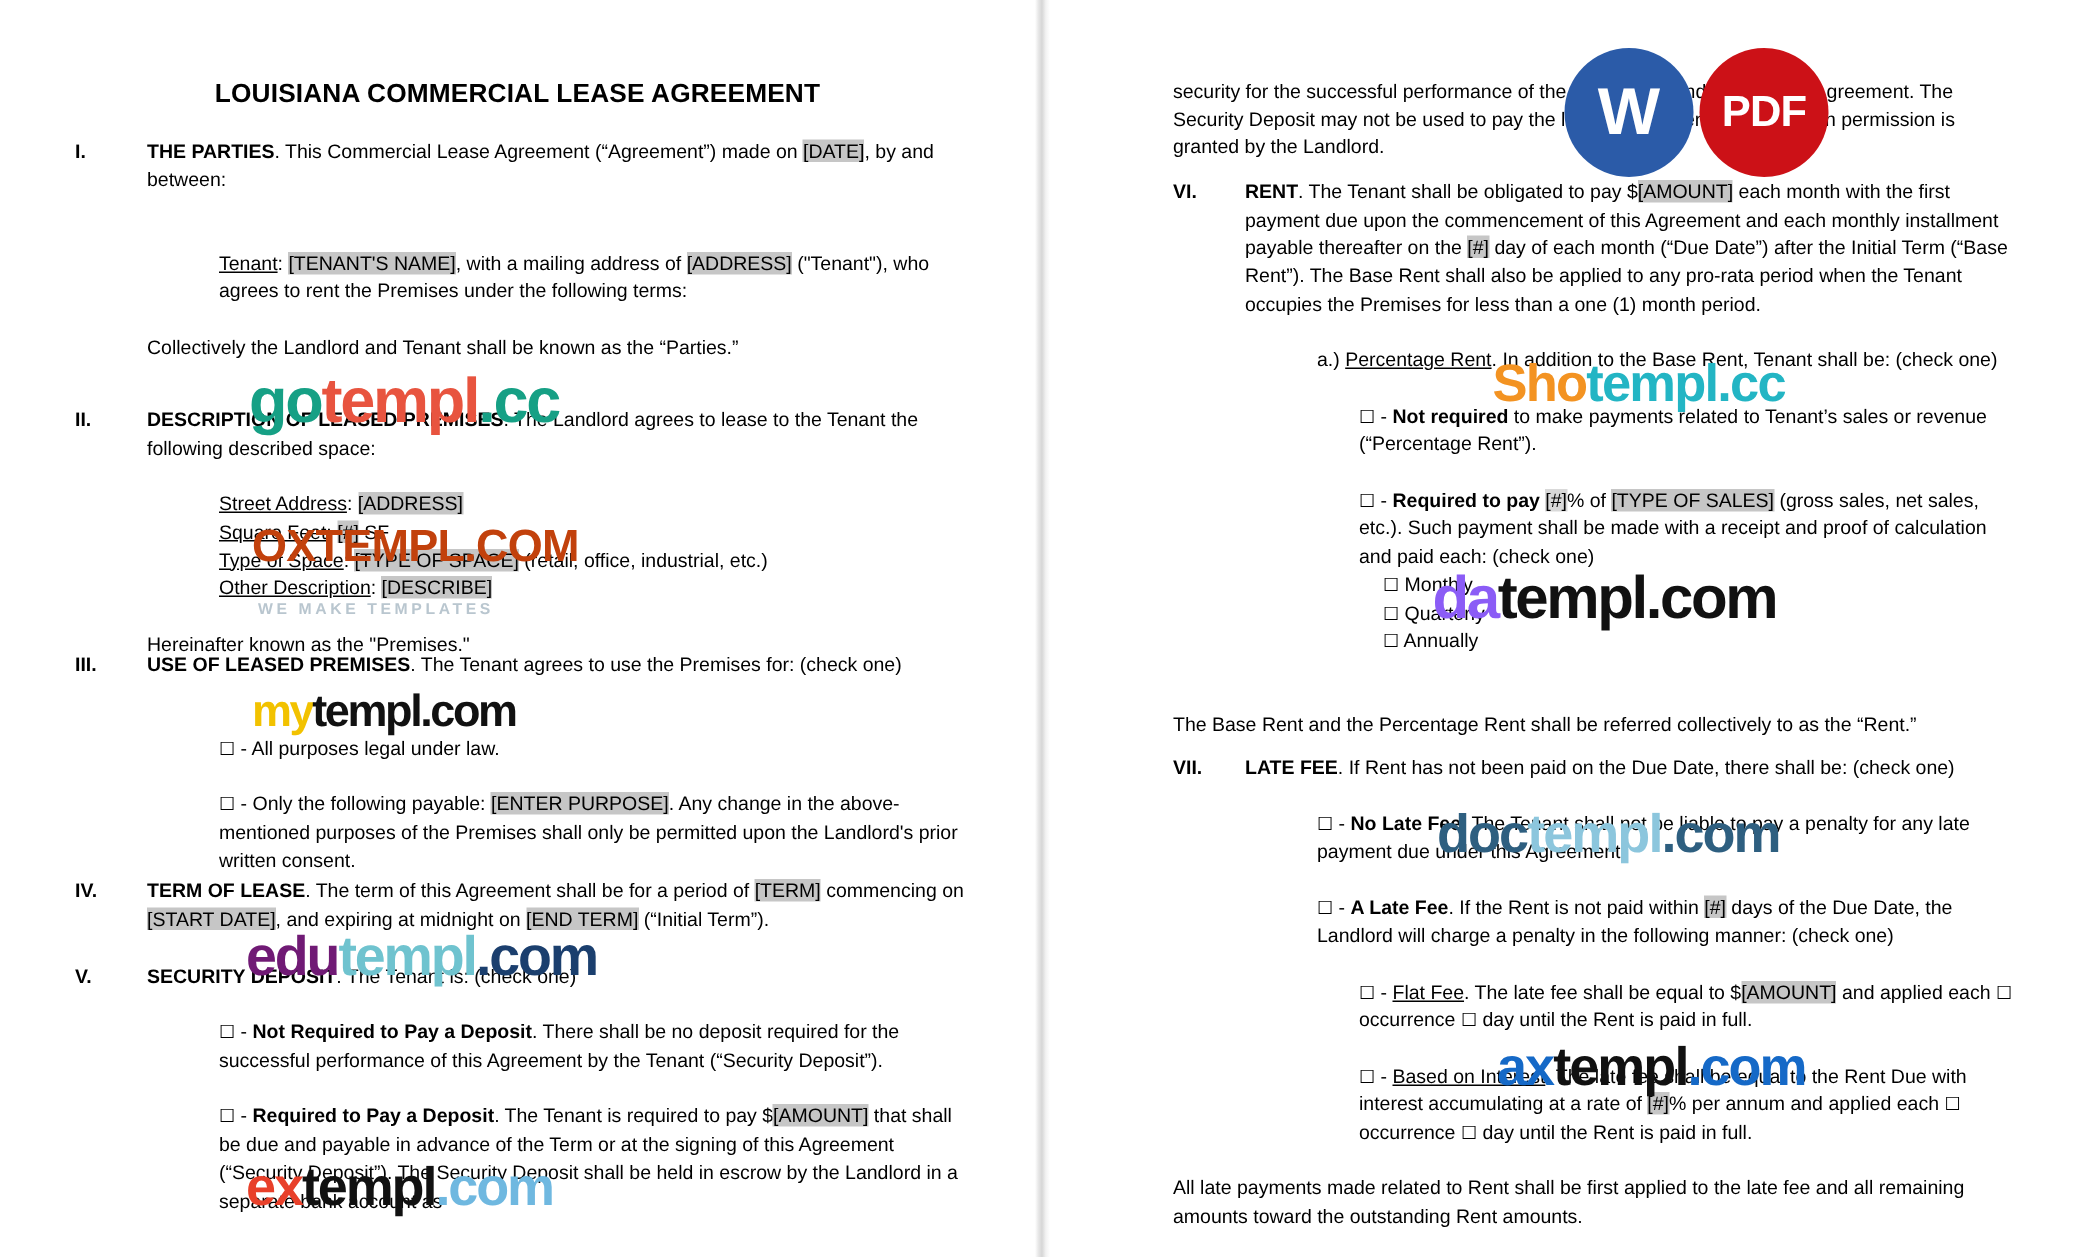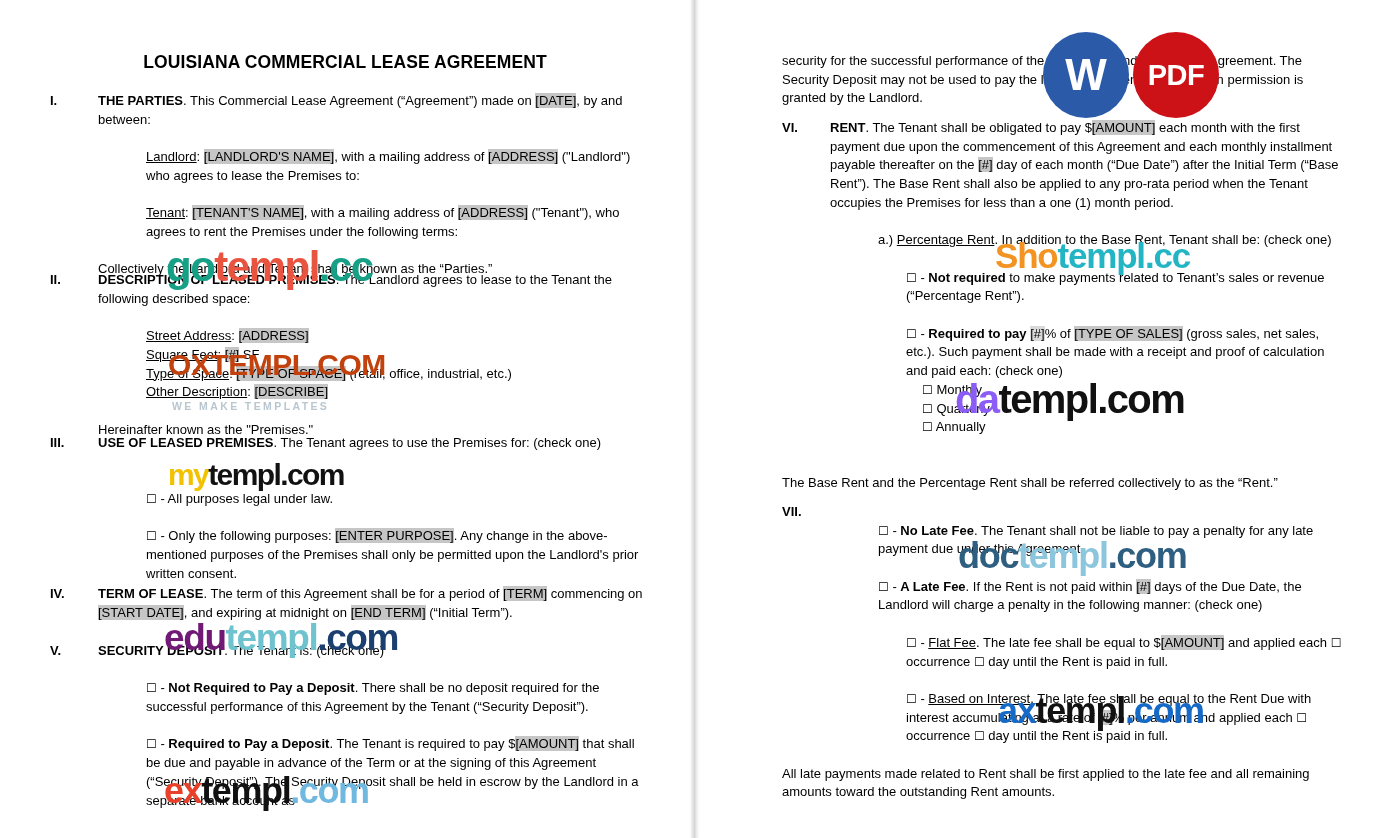--- a/index.html
+++ b/index.html
@@ -76,21 +76,20 @@
 
   <div class="page page-left">
 
     <div class="doc-title">LOUISIANA COMMERCIAL LEASE AGREEMENT</div>
 
     <div class="sec" style="left:50px;top:92px;width:600px;">
       <div class="num">I.</div>
       <div class="body">
         <p class="para"><span class="b">THE PARTIES</span><span>. This Commercial Lease Agreement (“Agreement”) made on </span><span class="hl">[DATE]</span><span>, by and between:</span></p>
         <div class="gap"></div>
-        <p class="para indent1"><span class="u">Landlord</span><span>: </span><span class="hl">[LANDLORD'S NAME]</span><span>, with a mailing address of </span><span class="hl">[ADDRESS]</span><span> ("Landlord") who agrees to lease the Premises to:</span></p>
         <div class="gap"></div>
         <p class="para indent1"><span class="u">Tenant</span><span>: </span><span class="hl">[TENANT'S NAME]</span><span>, with a mailing address of </span><span class="hl">[ADDRESS]</span><span> ("Tenant"), who agrees to rent the Premises under the following terms:</span></p>
         <div class="gap"></div>
         <p class="para">Collectively the Landlord and Tenant shall be known as the “Parties.”</p>
       </div>
     </div>
 
     <div class="sec" style="left:50px;top:271px;width:600px;">
       <div class="num">II.</div>
       <div class="body">
@@ -106,21 +105,21 @@
     </div>
 
     <div class="sec" style="left:50px;top:434px;width:600px;">
       <div class="num">III.</div>
       <div class="body">
         <p class="para"><span class="b">USE OF LEASED PREMISES</span><span>. The Tenant agrees to use the Premises for: (check one)</span></p>
         <div class="gap"></div>
         <div class="gap"></div>
         <p class="para indent1"><span class="cbx">☐</span><span> - All purposes legal under law.</span></p>
         <div class="gap"></div>
-        <p class="para indent1"><span class="cbx">☐</span><span> - Only the following purposes: </span><span class="hl">[ENTER PURPOSE]</span><span>. Any change in the above-mentioned purposes of the Premises shall only be permitted upon the Landlord's prior written consent.</span></p>
+        <p class="para indent1"><span class="cbx">☐</span><span> - Only the following payable: </span><span class="hl">[ENTER PURPOSE]</span><span>. Any change in the above-mentioned purposes of the Premises shall only be permitted upon the Landlord's prior written consent.</span></p>
       </div>
     </div>
 
     <div class="sec" style="left:50px;top:585px;width:600px;">
       <div class="num">IV.</div>
       <div class="body">
         <p class="para"><span class="b">TERM OF LEASE</span><span>. The term of this Agreement shall be for a period of </span><span class="hl">[TERM]</span><span> commencing on </span><span class="hl">[START DATE]</span><span>, and expiring at midnight on </span><span class="hl">[END TERM]</span><span> (“Initial Term”).</span></p>
       </div>
     </div>
 
@@ -173,20 +172,21 @@
         <p class="para indent3"><span class="cbx">☐</span> <span>Annually</span></p>
         <div class="gap"></div>
         <div class="gap"></div>
         <p class="para" style="margin-left:-48px;">The Base Rent and the Percentage Rent shall be referred collectively to as the “Rent.”</p>
       </div>
     </div>
 
     <div class="sec" style="left:82px;top:503px;width:560px;">
       <div class="num">VII.</div>
       <div class="body">
+        <p class="para"><span class="b">LATE FEE</span><span>. If Rent has not been paid on the Due Date, there shall be: (check one)</span></p>
         <div class="gap"></div>
         <p class="para indent1"><span class="cbx">☐</span> - <span class="b">No Late Fee</span><span>. The Tenant shall not be liable to pay a penalty for any late payment due under this Agreement.</span></p>
         <div class="gap"></div>
         <p class="para indent1"><span class="cbx">☐</span> - <span class="b">A Late Fee</span><span>. If the Rent is not paid within </span><span class="hl">[#]</span><span> days of the Due Date, the Landlord will charge a penalty in the following manner: (check one)</span></p>
         <div class="gap"></div>
         <p class="para indent2"><span class="cbx">☐</span> - <span class="u">Flat Fee</span><span>. The late fee shall be equal to $</span><span class="hl">[AMOUNT]</span><span> and applied each </span><span class="cbx">☐</span><span> occurrence </span><span class="cbx">☐</span><span> day until the Rent is paid in full.</span></p>
         <div class="gap"></div>
         <p class="para indent2"><span class="cbx">☐</span> - <span class="u">Based on Interest</span><span>. The late fee shall be equal to the Rent Due with interest accumulating at a rate of </span><span class="hl">[#]</span><span>% per annum and applied each </span><span class="cbx">☐</span><span> occurrence </span><span class="cbx">☐</span><span> day until the Rent is paid in full.</span></p>
         <div class="gap"></div>
         <p class="para" style="margin-left:-48px;">All late payments made related to Rent shall be first applied to the late fee and all remaining amounts toward the outstanding Rent amounts.</p>

